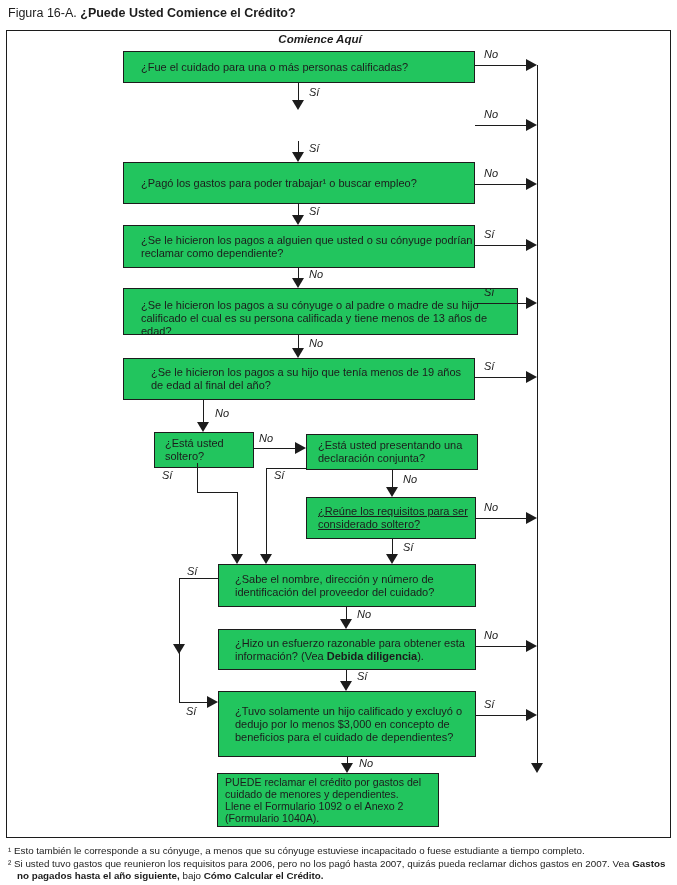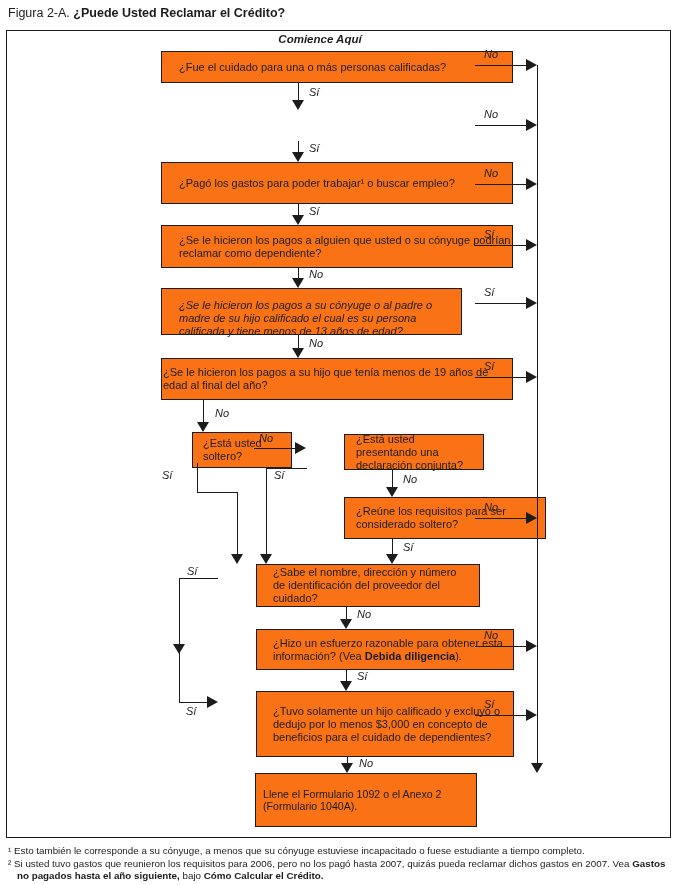--- a/index.html
+++ b/index.html
@@ -3,96 +3,97 @@
 <meta charset="utf-8">
 <style>
   html,body{margin:0;padding:0;background:#fff;}
   body{font-family:"Liberation Sans",sans-serif;color:#1c1c1c;}
   #stage{position:relative;width:677px;height:885px;background:#fff;overflow:hidden;}
   .title{position:absolute;left:8px;top:6px;font-size:12.5px;white-space:nowrap;}
   .title .bold{font-weight:bold;}
   .outer{position:absolute;left:6px;top:30px;width:663px;height:806px;border:1.4px solid #1c1c1c;}
   .start{position:absolute;left:250px;top:33px;width:140px;text-align:center;
          font-weight:bold;font-style:italic;font-size:11.5px;}
-  .box{position:absolute;border:1.3px solid #1c1c1c;background:#f97316;box-sizing:border-box;
-       display:flex;align-items:center;font-size:11px;line-height:13px;margin-left:38px;}
+  .box{position:absolute;border:1.3px solid #1c1c1c;background:#22c55e;box-sizing:border-box;
+       display:flex;align-items:center;font-size:11px;line-height:13px;}
   .box .tx{display:block;}
   .lbl{position:absolute;font-style:italic;font-size:11px;line-height:11px;white-space:nowrap;}
   .hl{position:absolute;height:1.3px;background:#1c1c1c;}
   .vl{position:absolute;width:1.3px;background:#1c1c1c;}
   .tri-r{position:absolute;width:0;height:0;border-top:6px solid transparent;
          border-bottom:6px solid transparent;border-left:11px solid #1c1c1c;}
   .tri-d{position:absolute;width:0;height:0;border-left:6px solid transparent;
          border-right:6px solid transparent;border-top:10px solid #1c1c1c;}
   .b{font-weight:bold;}
   .result{font-size:10.6px;line-height:12px;flex-direction:column;align-items:flex-start;justify-content:center;}
   .result .tx{margin:0;}
   .footnotes{position:absolute;left:8px;top:845px;width:662px;font-size:9.8px;line-height:12px;}
   .footnotes .fn{padding-left:9px;text-indent:-9px;margin:0 0 1px 0;}
 </style>
 </head>
 <body>
 
 <div id="stage">
 
   <div class="title">
-    <span>Figura 2-A.</span>
-    <span class="bold">¿Puede Usted Reclamar el Crédito?</span>
+    <span>Figura 16-A.</span>
+    <span class="bold">¿Puede Usted Comience el Crédito?</span>
   </div>
 
   <div class="outer"></div>
 
   <div class="start">Comience Aquí</div>
 
   <div class="box" style="left:123px;top:51px;width:352px;height:32px;padding:0 6px 0 17px;">
     <span class="tx">¿Fue el cuidado para una o más personas calificadas?</span>
   </div>
 
 
   <div class="box" style="left:123px;top:162px;width:352px;height:42px;padding:0 6px 0 17px;">
     <span class="tx">¿Pagó los gastos para poder trabajar¹ o buscar empleo?</span>
   </div>
 
   <div class="box" style="left:123px;top:225px;width:352px;height:43px;padding:0 0 0 17px;">
     <span class="tx">¿Se le hicieron los pagos a alguien que usted o su cónyuge podrían reclamar como dependiente?</span>
   </div>
 
-  <div class="box" style="left:123px;top:288px;width:301px;height:47px;padding:13px 8px 0 17px;font-style:italic;">
+  <div class="box" style="left:123px;top:288px;width:395px;height:47px;padding:13px 8px 0 17px;">
     <span class="tx">¿Se le hicieron los pagos a su cónyuge o al padre o madre de su hijo calificado el cual es su persona calificada y tiene menos de 13 años de edad?</span>
   </div>
 
-  <div class="box" style="left:123px;top:358px;width:352px;height:42px;padding:0 8px 0 1px;">
+  <div class="box" style="left:123px;top:358px;width:352px;height:42px;padding:0 8px 0 27px;">
     <span class="tx">¿Se le hicieron los pagos a su hijo que tenía menos de 19 años de edad al final del año?</span>
   </div>
 
   <div class="box" style="left:154px;top:432px;width:100px;height:36px;padding:0 6px 0 10px;">
     <span class="tx">¿Está usted soltero?</span>
   </div>
 
-  <div class="box" style="left:306px;top:434px;width:140px;height:36px;padding:0 6px 0 11px;align-items:center;">
+  <div class="box" style="left:306px;top:434px;width:172px;height:36px;padding:0 6px 0 11px;align-items:center;">
     <span class="tx">¿Está usted presentando una declaración conjunta?</span>
   </div>
 
-  <div class="box" style="left:306px;top:497px;width:202px;height:42px;padding:0 6px 0 11px;">
+  <div class="box" style="left:306px;top:497px;width:170px;height:42px;padding:0 6px 0 11px;text-decoration:underline;">
     <span class="tx">¿Reúne los requisitos para ser considerado soltero?</span>
   </div>
 
-  <div class="box" style="left:218px;top:564px;width:224px;height:43px;padding:0 10px 0 16px;">
+  <div class="box" style="left:218px;top:564px;width:258px;height:43px;padding:0 10px 0 16px;">
     <span class="tx">¿Sabe el nombre, dirección y número de identificación del proveedor del cuidado?</span>
   </div>
 
   <div class="box" style="left:218px;top:629px;width:258px;height:41px;padding:0 10px 0 16px;">
     <span class="tx"><span>¿Hizo un esfuerzo razonable para obtener esta información? (Vea </span><span class="b">Debida diligencia</span><span>).</span></span>
   </div>
 
   <div class="box" style="left:218px;top:691px;width:258px;height:66px;padding:0 10px 0 16px;">
     <span class="tx">¿Tuvo solamente un hijo calificado y excluyó o dedujo por lo menos $3,000 en concepto de beneficios para el cuidado de dependientes?</span>
   </div>
 
   <div class="box result" style="left:217px;top:773px;width:222px;height:54px;padding:2px 6px 2px 7px;">
+    <span class="tx">PUEDE reclamar el crédito por gastos del cuidado de menores y dependientes.</span>
     <span class="tx">Llene el Formulario 1092 o el Anexo 2 (Formulario 1040A).</span>
   </div>
 
 
   <div class="vl" style="left:298px;top:83px;height:18px;"></div>
   <div class="tri-d" style="left:292px;top:100px;"></div>
   <div class="lbl" style="left:309px;top:87px;">Sí</div>
 
   <div class="vl" style="left:298px;top:141px;height:12px;"></div>
   <div class="tri-d" style="left:292px;top:152px;"></div>

